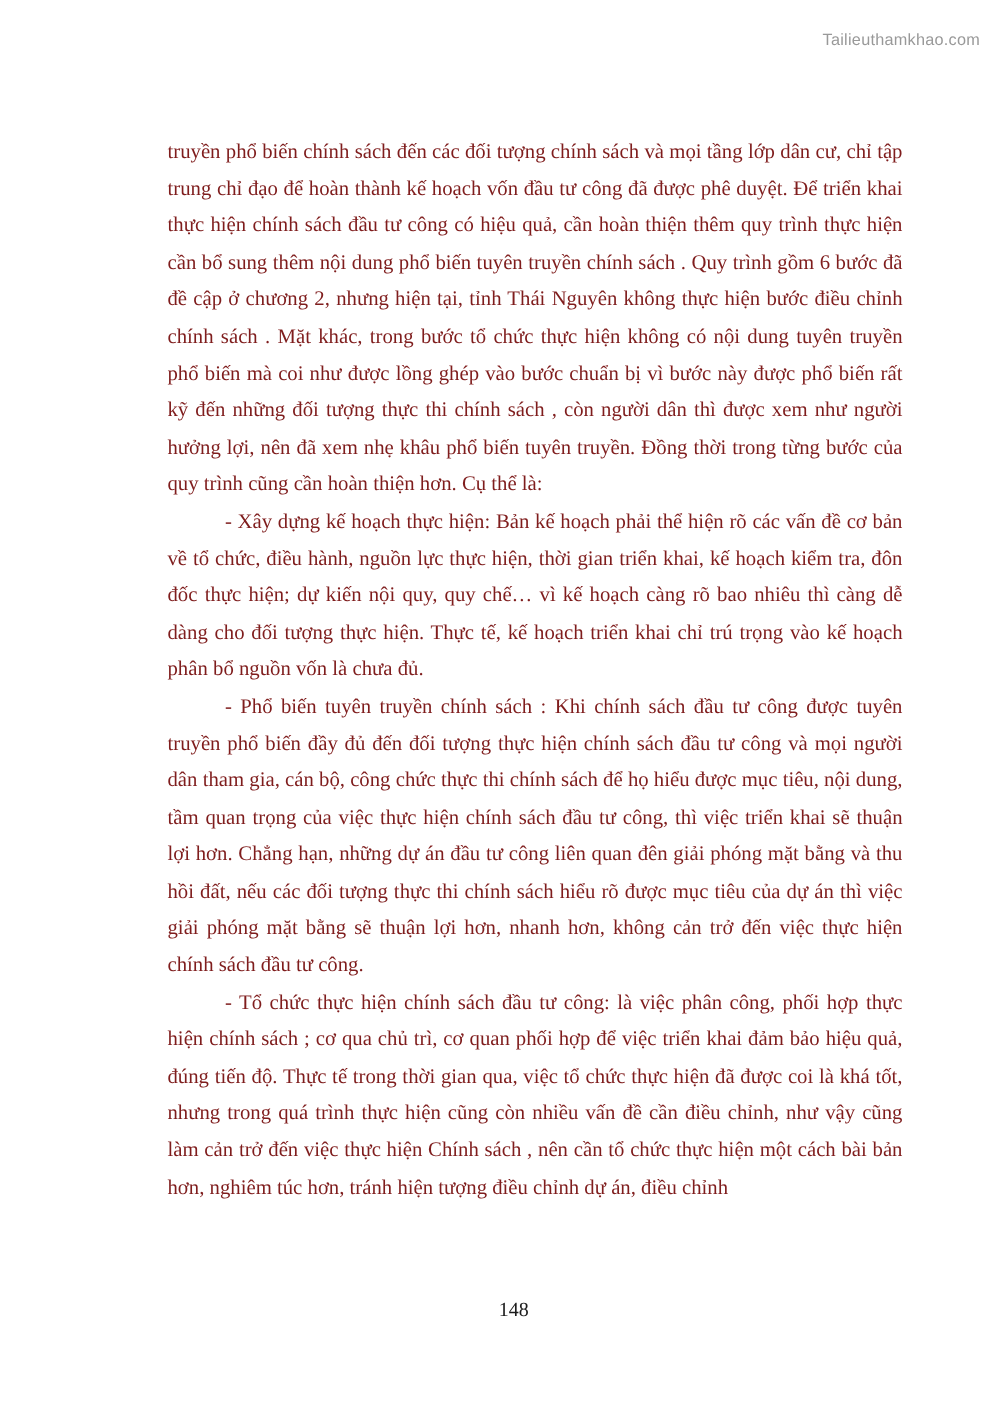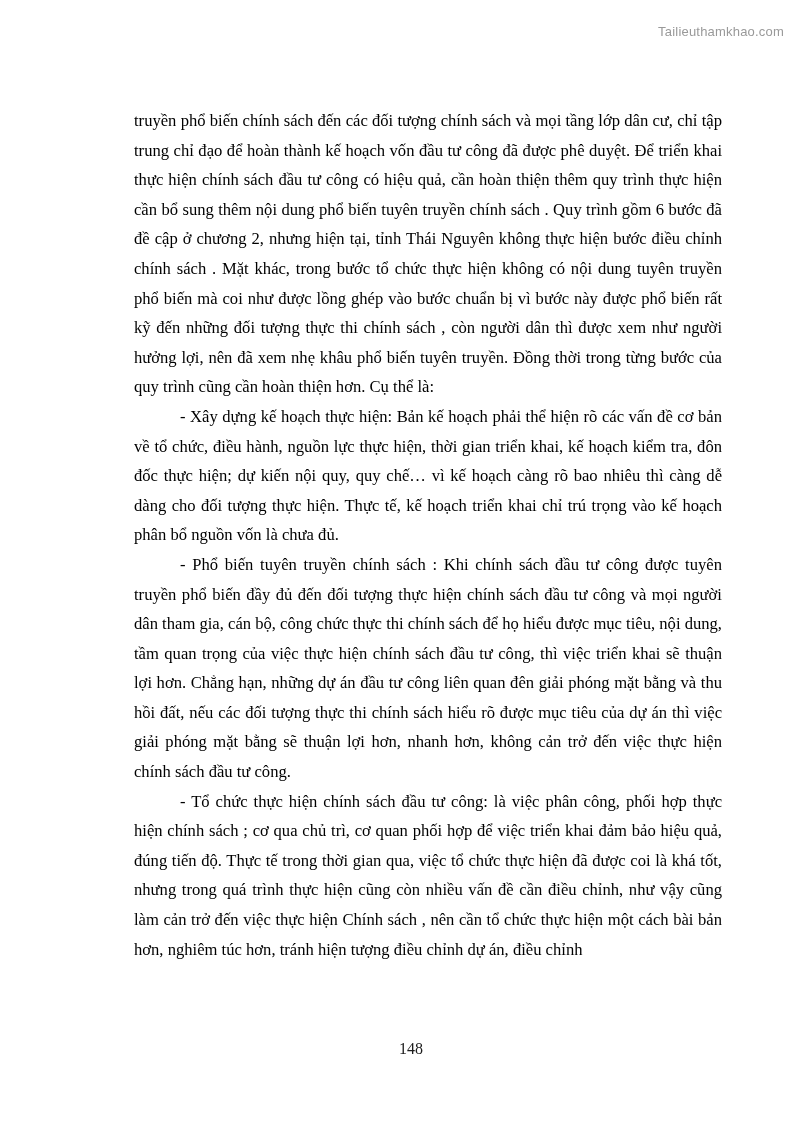--- a/index.html
+++ b/index.html
@@ -26,21 +26,21 @@
       letter-spacing: 0.2px;
     }
     .content {
       position: absolute;
       top: 106px;
       left: 134px;
       width: 588px;
       font-size: 16.6px;
       line-height: 29.6px;
       text-align: justify;
-      color: #000000;
+      color: #7f1d1d;
     }
     .content p {
       margin: 0;
       padding: 0;
     }
     .content p.indent {
       text-indent: 46px;
     }
     .page-number {
       position: absolute;

